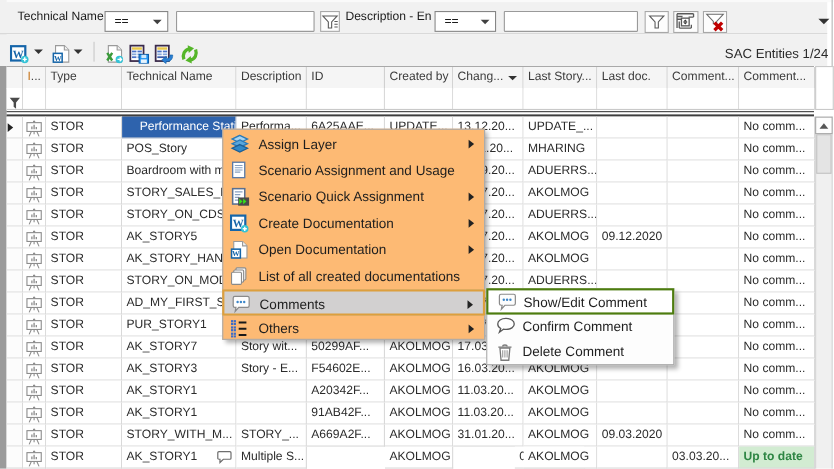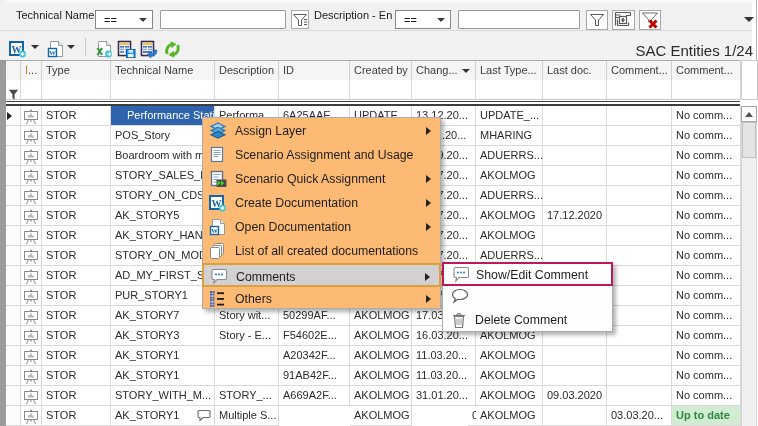--- a/index.html
+++ b/index.html
@@ -54,32 +54,32 @@
   </div>
 <div class="abs inputbox" style="left:458px;top:10px;width:122px;height:19px;"></div>
 <div class="abs tbtn" style="left:586px;top:10px;width:22px;height:20px;"></div>
 <div class="abs tbtn" style="left:612px;top:10px;width:23px;height:20px;"></div>
 <div class="abs tbtn" style="left:639px;top:10px;width:22px;height:20px;"></div>
 <div class="abs ddarr" style="left:744px;top:17px;border-left-width:5px;border-right-width:5px;border-top-width:5px;"></div>
 
 <div class="abs ddarr" style="left:31px;top:45px;"></div>
 <div class="abs ddarr" style="left:67px;top:45px;"></div>
 <div class="abs" style="left:85px;top:38px;width:1px;height:18px;background:#c8c8c8;"></div>
-<div class="abs" style="right:5px;top:42px;font-size:15px;color:#2b2b2b;">SAC Entities 1/24</div>
+<div class="abs" style="right:5px;top:42px;font-size:12px;color:#2b2b2b;">SAC Entities 1/24</div>
 
 <div class="abs" id="ghead" style="left:6px;top:60px;width:734px;height:20px;border-top:1px solid #a9a9a9;">
     <div class="hcell" style="left:0px;width:15px;border-bottom:1px solid #c6c6c6;"></div>
     <div class="hcell" style="left:15px;width:21px;border-bottom:1px solid #c6c6c6;"><span style="color:#c87820">I</span>...</div>
     <div class="hcell" style="left:36px;width:69px;border-bottom:1px solid #c6c6c6;">Type</div>
     <div class="hcell" style="left:105px;width:104px;border-bottom:1px solid #c6c6c6;">Technical Name</div>
     <div class="hcell" style="left:209px;width:64px;border-bottom:1px solid #c6c6c6;">Description</div>
     <div class="hcell" style="left:273px;width:71px;border-bottom:1px solid #c6c6c6;">ID</div>
     <div class="hcell" style="left:344px;width:62px;border-bottom:1px solid #c6c6c6;">Created by</div>
     <div class="hcell" style="left:406px;width:64px;border-bottom:1px solid #c6c6c6;">Chang...</div>
-    <div class="hcell" style="left:470px;width:67px;border-bottom:1px solid #c6c6c6;">Last Type...</div>
+    <div class="hcell" style="left:470px;width:67px;border-bottom:1px solid #c6c6c6;">Last Story...</div>
     <div class="hcell" style="left:537px;width:64px;border-bottom:1px solid #c6c6c6;">Last doc.</div>
     <div class="hcell" style="left:601px;width:65px;border-bottom:1px solid #c6c6c6;">Comment...</div>
     <div class="hcell" style="left:666px;width:69px;border-bottom:1px solid #c6c6c6;">Comment...</div>
     <div style="position:absolute;left:456px;top:8px;width:0;height:0;border-left:4px solid transparent;border-right:4px solid transparent;border-top:4px solid #333;"></div>
   </div>
 
 <div class="abs" id="gfilter" style="left:6px;top:80px;width:734px;height:20px;">
     <div class="fcell" style="left:0px;width:15px;"></div>
     <div class="fcell" style="left:15px;width:21px;"></div>
     <div class="fcell" style="left:36px;width:69px;"></div>
@@ -214,21 +214,21 @@
             <path d="M6 9.5 L6 7 M8 9.5 L8 5.5 M10 9.5 L10 7.5" stroke-width="1.2"></path>
           </g>
         </svg></div>
       <div class="cell" style="left:36px;width:69px;">STOR</div>
       <div class="cell" style="left:105px;width:104px;">AK_STORY5</div>
       <div class="cell" style="left:209px;width:64px;"></div>
       <div class="cell" style="left:273px;width:71px;"></div>
       <div class="cell" style="left:344px;width:62px;"></div>
       <div class="cell" style="left:406px;width:64px;">17.07.20...</div>
       <div class="cell" style="left:470px;width:67px;">AKOLMOG</div>
-      <div class="cell" style="left:537px;width:64px;">17.12.2020</div>
+      <div class="cell" style="left:537px;width:64px;">09.12.2020</div>
       <div class="cell" style="left:601px;width:65px;"></div>
       <div class="cell" style="left:666px;width:69px;">No comm...</div>
     </div>
     <div class="row" style="top:226px;">
       <div class="cell" style="left:0;width:15px;background:#fcfcfc;border-right:1px solid #d9d9d9;"></div>
       <div class="cell" style="left:15px;width:21px;padding-left:2px;padding-top:2px;"><svg width="16" height="17" viewBox="0 0 16 17">
           <g stroke="#8c8c8c" fill="none" stroke-width="1">
             <rect x="1.5" y="3.5" width="13" height="8"></rect>
             <path d="M8 3.5 L8 1.5 M7 2.5 h2"></path>
             <path d="M5.5 11.5 L3.5 16 M10.5 11.5 L12.5 16 M8 11.5 L8 14"></path>
@@ -531,33 +531,34 @@
           <g stroke="#1a1a1a" stroke-width="1.8">
             <path d="M8 3.2 h7"></path>
             <path d="M8 8.9 h7"></path>
             <path d="M8 14.6 h7"></path>
           </g>
         </svg></span>
     </div>
   </div>
 
 <div id="submenu" class="abs">
-    <div class="sitem" style="background:#fff;border:2px solid #be185d;left:-1px;width:171px;height:24px;top:-1px;">
+    <div class="sitem" style="background:#fff;border:2px solid #4d7c0f;left:-1px;width:171px;height:24px;top:-1px;">
       <span class="ic"><svg width="18" height="17" viewBox="0 0 18 17">
           <path d="M3 1.5 h12 a1.5 1.5 0 0 1 1.5 1.5 v7 a1.5 1.5 0 0 1 -1.5 1.5 h-8 l-3.2 3.6 l0.7 -3.6 h-1 a1.5 1.5 0 0 1 -1.5 -1.5 v-7 a1.5 1.5 0 0 1 1.5 -1.5 z" fill="#fdfdfd" stroke="#8a8a8a" stroke-width="1.1"></path>
           <circle cx="6" cy="6.5" r="1.1" fill="#3c86c8"></circle>
           <circle cx="9" cy="6.5" r="1.1" fill="#3c86c8"></circle>
           <circle cx="12" cy="6.5" r="1.1" fill="#3c86c8"></circle>
         </svg></span>
       <span class="txt">Show/Edit Comment</span>
     </div>
     <div class="sitem" style="top:23px;">
       <span class="ic"><svg width="18" height="16" viewBox="0 0 18 16">
           <path d="M9 1.5 c4.4 0 7.5 2.2 7.5 5 c0 2.8 -3.1 5 -7.5 5 c-0.8 0 -1.6 -0.1 -2.3 -0.2 l-3.7 2.7 l1.2 -3.4 c-1.7 -0.9 -2.7 -2.4 -2.7 -4.1 c0 -2.8 3.1 -5 7.5 -5 z" fill="#fff" stroke="#5a5a5a" stroke-width="1.2"></path>
         </svg></span>
+      <span class="txt">Confirm Comment</span>
     </div>
     <div class="sitem" style="top:46px;">
       <span class="ic"><svg width="16" height="18" viewBox="0 0 16 18">
           <path d="M3.5 5.5 l1 11 h7 l1 -11 z" fill="#fff" stroke="#7a7a7a" stroke-width="1.2"></path>
           <path d="M2 4.5 h12" stroke="#7a7a7a" stroke-width="1.2"></path>
           <path d="M6 4 c0 -1.8 4 -1.8 4 0" fill="none" stroke="#7a7a7a" stroke-width="1.2"></path>
           <path d="M6 7.5 v6.5 M8 7.5 v6.5 M10 7.5 v6.5" stroke="#9a9a9a" stroke-width="1"></path>
         </svg></span>
       <span class="txt">Delete Comment</span>
     </div>

